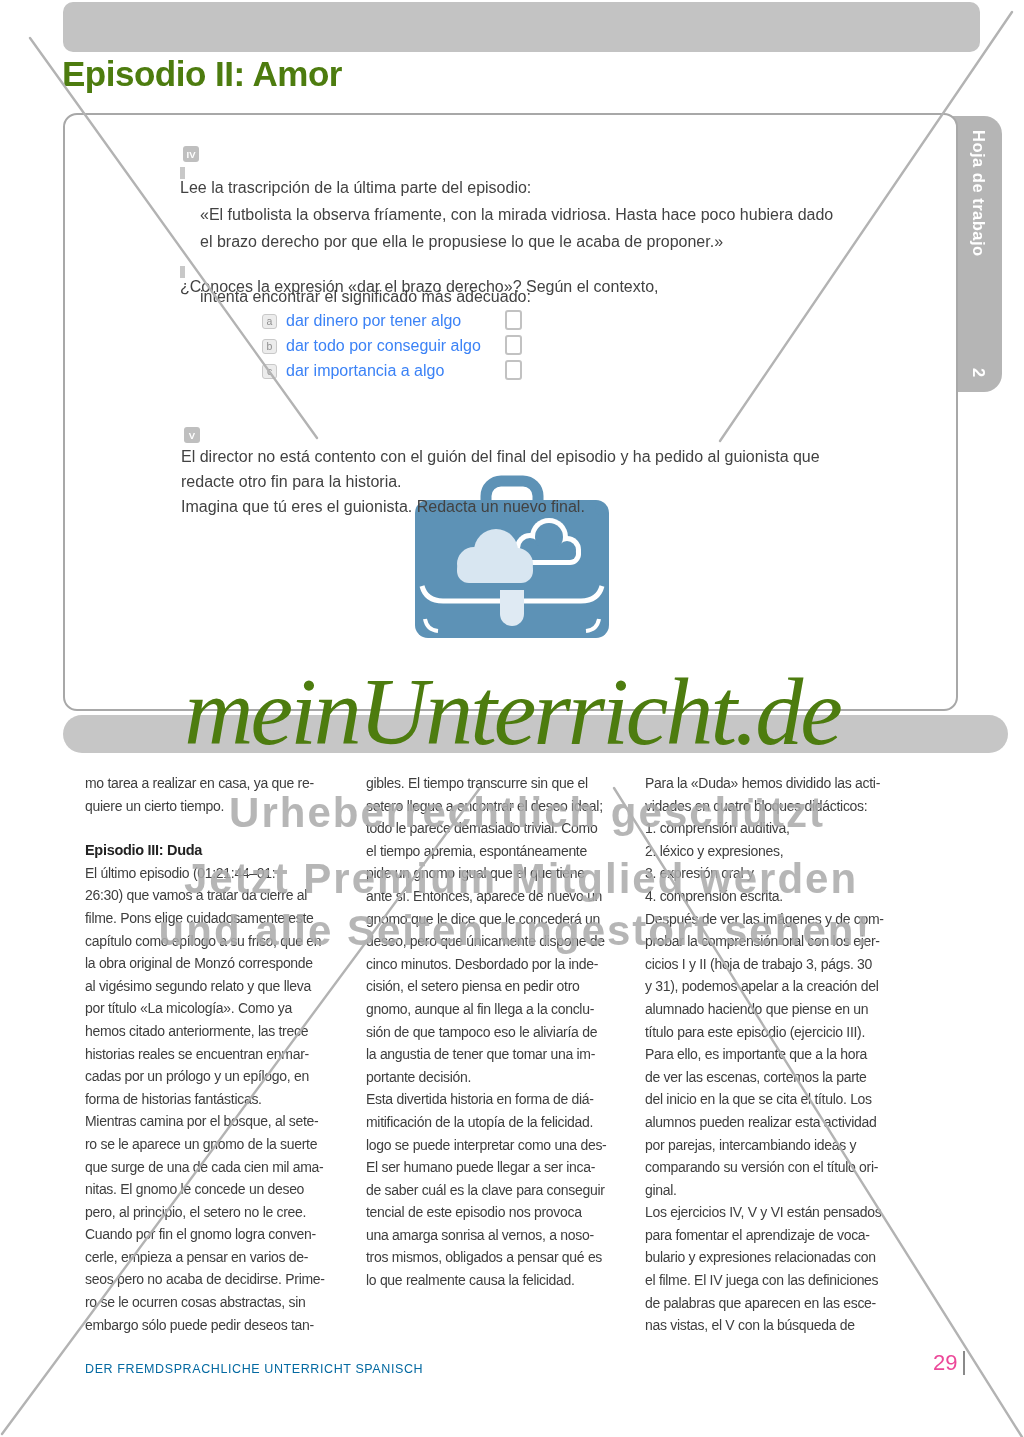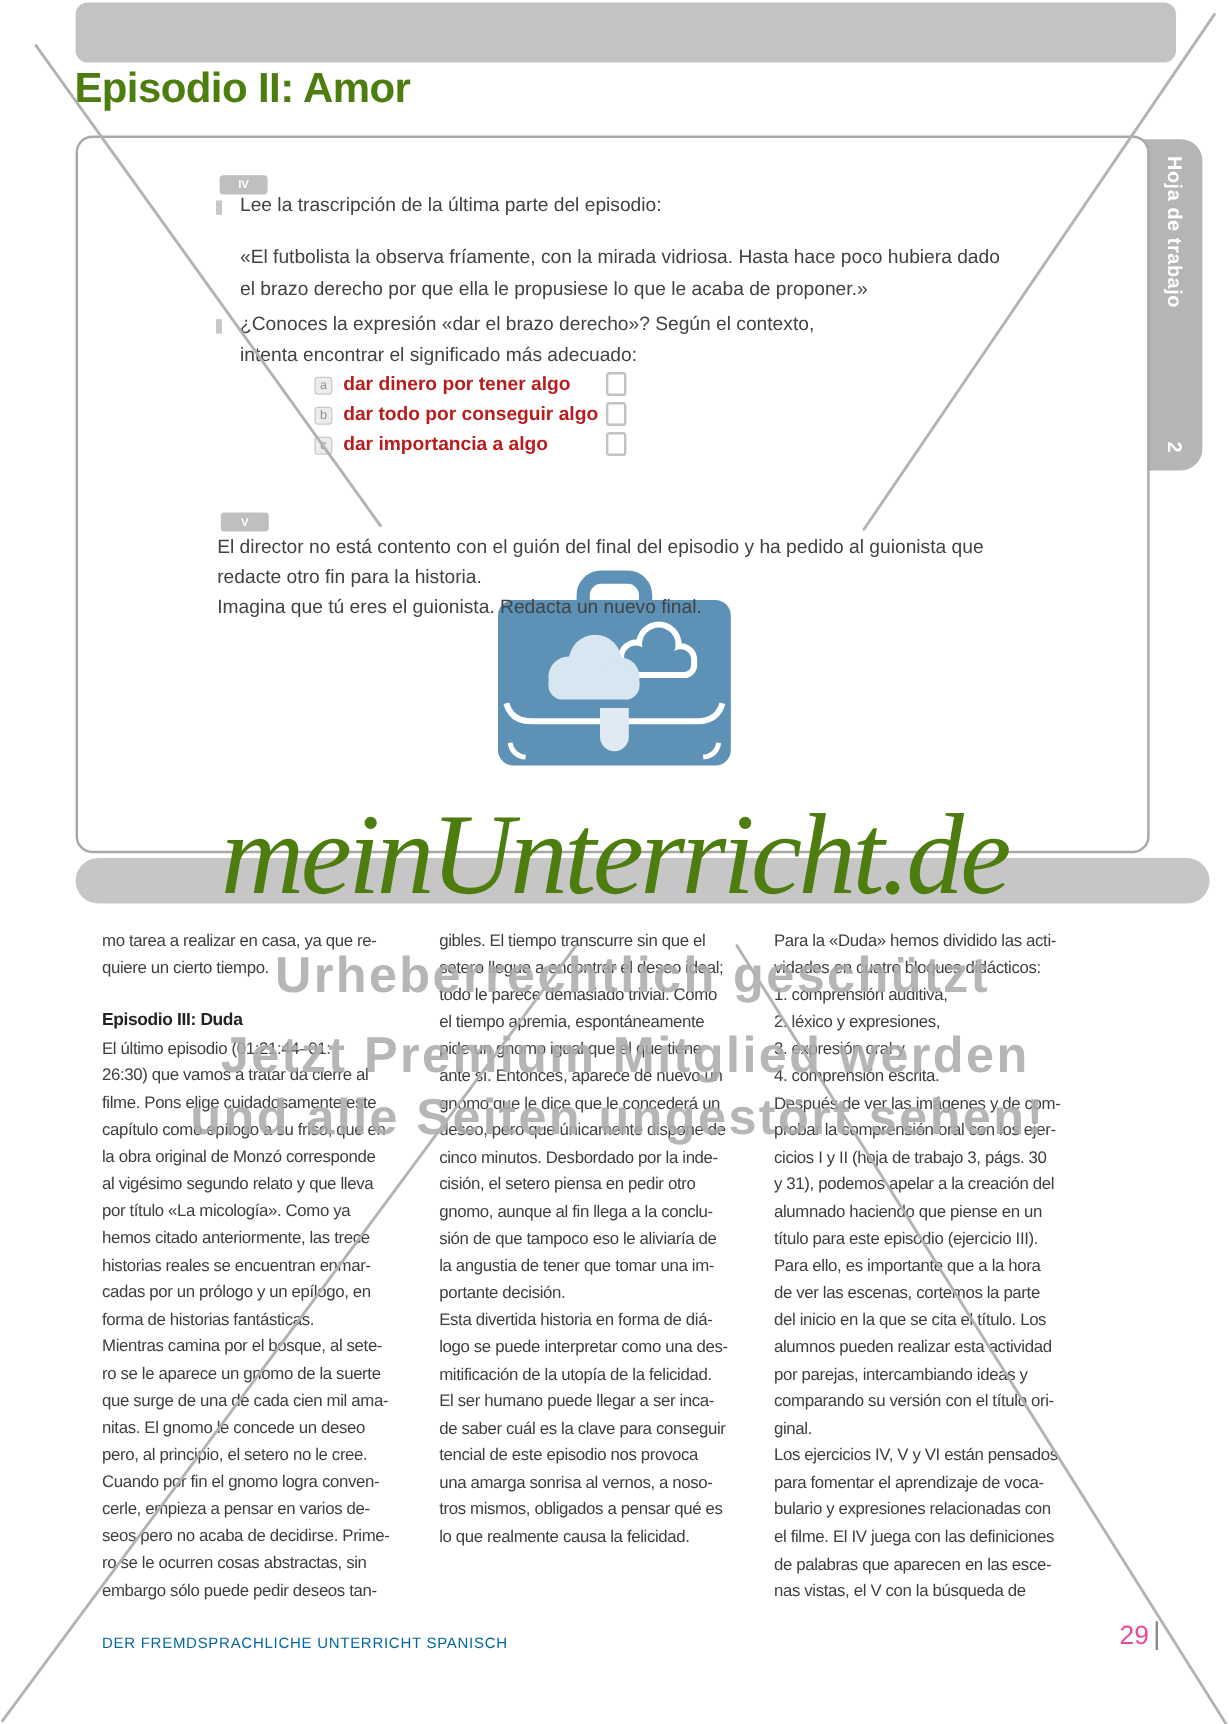--- a/index.html
+++ b/index.html
@@ -19,29 +19,29 @@
        border-radius:0 18px 18px 0;z-index:1;display:flex;flex-direction:column;align-items:center;
        justify-content:space-between;padding:14px 0;box-sizing:border-box;}
   .tab-label,.tab-num{writing-mode:vertical-rl;color:#fff;font-weight:bold;font-size:16.5px;
        letter-spacing:0.5px;padding-left:6px;}
 
   
   .box{position:absolute;left:63px;top:113px;width:895px;height:598px;background:#fff;
        border:2px solid #a8a8a8;border-radius:14px;box-sizing:border-box;z-index:2;}
 
   
-  .marker{position:absolute;z-index:4;width:40px;height:16px;background:#bfbfbf;border-radius:3px;
+  .marker{position:absolute;z-index:4;width:16px;height:16px;background:#bfbfbf;border-radius:3px;
           color:#fff;font-size:9.5px;font-weight:bold;display:flex;align-items:center;justify-content:center;}
-  .ws-line{position:absolute;z-index:4;font-size:16px;color:#424242;display:flex;align-items:flex-start;}
+  .ws-line{position:absolute;z-index:4;font-size:16px;color:#424242;display:flex;align-items:flex-start;flex-direction:column;}
   .bullet{width:5px;height:12px;background:#c8c8c8;margin-top:4px;margin-right:15px;flex:none;}
   .ws-text{white-space:nowrap;}
   .opt{position:absolute;left:262px;z-index:4;display:flex;align-items:center;}
   .letter-badge{width:15px;height:15px;background:#ececec;border:1px solid #c9c9c9;border-radius:3px;
           color:#8f8f8f;font-size:10.5px;display:flex;align-items:center;justify-content:center;box-sizing:border-box;}
-  .opt-text{margin-left:9px;font-size:16px;color:#b91c1c;white-space:nowrap;font-weight:bold;}
+  .opt-text{margin-left:9px;font-size:16px;color:#3b82f6;white-space:nowrap;}
   .checkbox{position:absolute;left:505px;top:310px;width:17px;height:20px;background:#fff;
           border:2px solid #c2c2c2;border-radius:3px;box-sizing:border-box;z-index:4;}
 
   
   .briefcase{position:absolute;left:412px;top:472px;width:200px;height:170px;z-index:3;}
 
   
   .band{position:absolute;left:63px;top:715px;width:945px;height:38px;background:#c6c6c6;border-radius:19px;z-index:2;}
   .logo{position:absolute;left:50%;top:656px;transform:translateX(-50%);z-index:5;
         font-family:Liberation Serif, serif;font-style:italic;font-size:96px;
@@ -210,22 +210,22 @@
         <div class="tline">ante sí. Entonces, aparece de nuevo un</div>
         <div class="tline">gnomo que le dice que le concederá un</div>
         <div class="tline">deseo, pero que únicamente dispone de</div>
         <div class="tline">cinco minutos. Desbordado por la inde-</div>
         <div class="tline">cisión, el setero piensa en pedir otro</div>
         <div class="tline">gnomo, aunque al fin llega a la conclu-</div>
         <div class="tline">sión de que tampoco eso le aliviaría de</div>
         <div class="tline">la angustia de tener que tomar una im-</div>
         <div class="tline">portante decisión.</div>
         <div class="tline">Esta divertida historia en forma de diá-</div>
+        <div class="tline">mitificación de la utopía de la felicidad.</div>
         <div class="tline">logo se puede interpretar como una des-</div>
-        <div class="tline">mitificación de la utopía de la felicidad.</div>
         <div class="tline">El ser humano puede llegar a ser inca-</div>
         <div class="tline">de saber cuál es la clave para conseguir</div>
         <div class="tline">tencial de este episodio nos provoca</div>
         <div class="tline">una amarga sonrisa al vernos, a noso-</div>
         <div class="tline">tros mismos, obligados a pensar qué es</div>
         <div class="tline">lo que realmente causa la felicidad.</div>
       </div>
   </div>
   <div class="col" style="left:645px;width:268px">
     <div>

